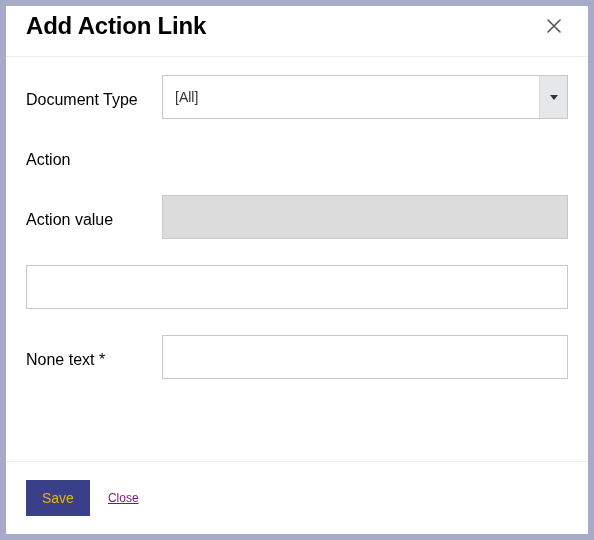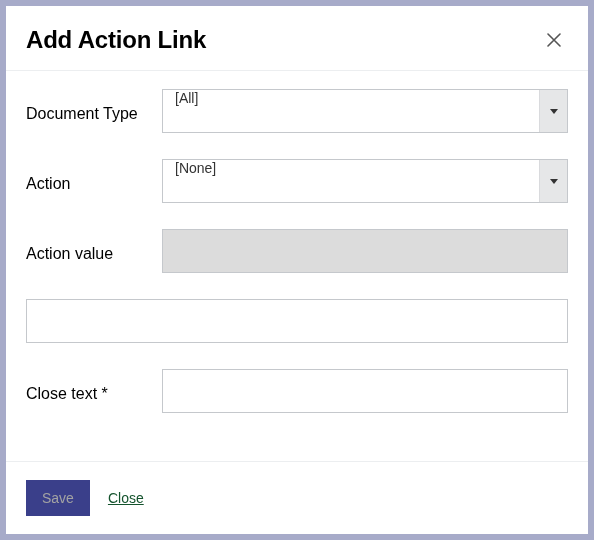--- a/index.html
+++ b/index.html
@@ -12,21 +12,21 @@
     background: #fff;
     width: 100%;
     height: 100%;
     display: flex;
     flex-direction: column;
   }
   .header {
     display: flex;
     align-items: center;
     justify-content: space-between;
-    padding: 20px 20px 16px 20px;
+    padding: 6px 20px 16px 20px;
     border-bottom: 1px solid #eceef0;
   }
   .title {
     font-size: 24px;
     font-weight: 900;
     letter-spacing: -0.2px;
     color: #000;
   }
   .close-btn {
     background: none;
@@ -59,20 +59,21 @@
   .control {
     flex: 1;
   }
   .select {
     position: relative;
     width: 100%;
     height: 44px;
     border: 1px solid #c5c8cc;
     background: #fff;
     display: flex;
+    align-items: center;
     padding: 0 38px 0 12px;
     font-size: 14px;
     color: #333;
     cursor: pointer;
   }
   .select .arrow {
     position: absolute;
     right: 0;
     top: 0;
     width: 28px;
@@ -105,31 +106,31 @@
   }
   .footer {
     border-top: 1px solid #eceef0;
     padding: 18px 20px;
     display: flex;
     align-items: center;
     gap: 18px;
   }
   .btn-primary {
     background: #3a3f8a;
-    color: #a3a3a3;
+    color: #eab308;
     border: none;
     padding: 10px 16px;
     font-size: 14px;
     cursor: pointer;
   }
   .btn-link {
     background: none;
     border: none;
-    color: #14532d;
-    font-size: 14px;
+    color: #701a75;
+    font-size: 12px;
     cursor: pointer;
     text-decoration: underline;
   }
 </style>
 </head>
 <body>
 
 <div class="modal">
   <div class="header">
     <h1 class="title">Add Action Link</h1>
@@ -147,43 +148,37 @@
       <div class="control">
         <div class="select">
           <span>[All]</span>
           <span class="arrow"></span>
         </div>
       </div>
     </div>
 
     <div class="row">
       <div class="label">Action</div>
-      <div class="control">
-        <div class="select">
-          <span>[None]</span>
-          <span class="arrow"></span>
-        </div>
-      </div>
     </div>
 
     <div class="row">
       <div class="label">Action value</div>
       <div class="control">
         <div class="disabled-input"></div>
       </div>
     </div>
 
     <div class="row">
       <div class="control">
         <input type="text" class="text-input" value="" style="">
       </div>
     </div>
 
     <div class="row">
-      <div class="label">Close text *</div>
+      <div class="label">None text *</div>
       <div class="control">
         <input type="text" class="text-input" value="" style="">
       </div>
     </div>
 
   </div>
 
   <div class="footer">
     <button class="btn-primary">Save</button>
     <button class="btn-link">Close</button>

